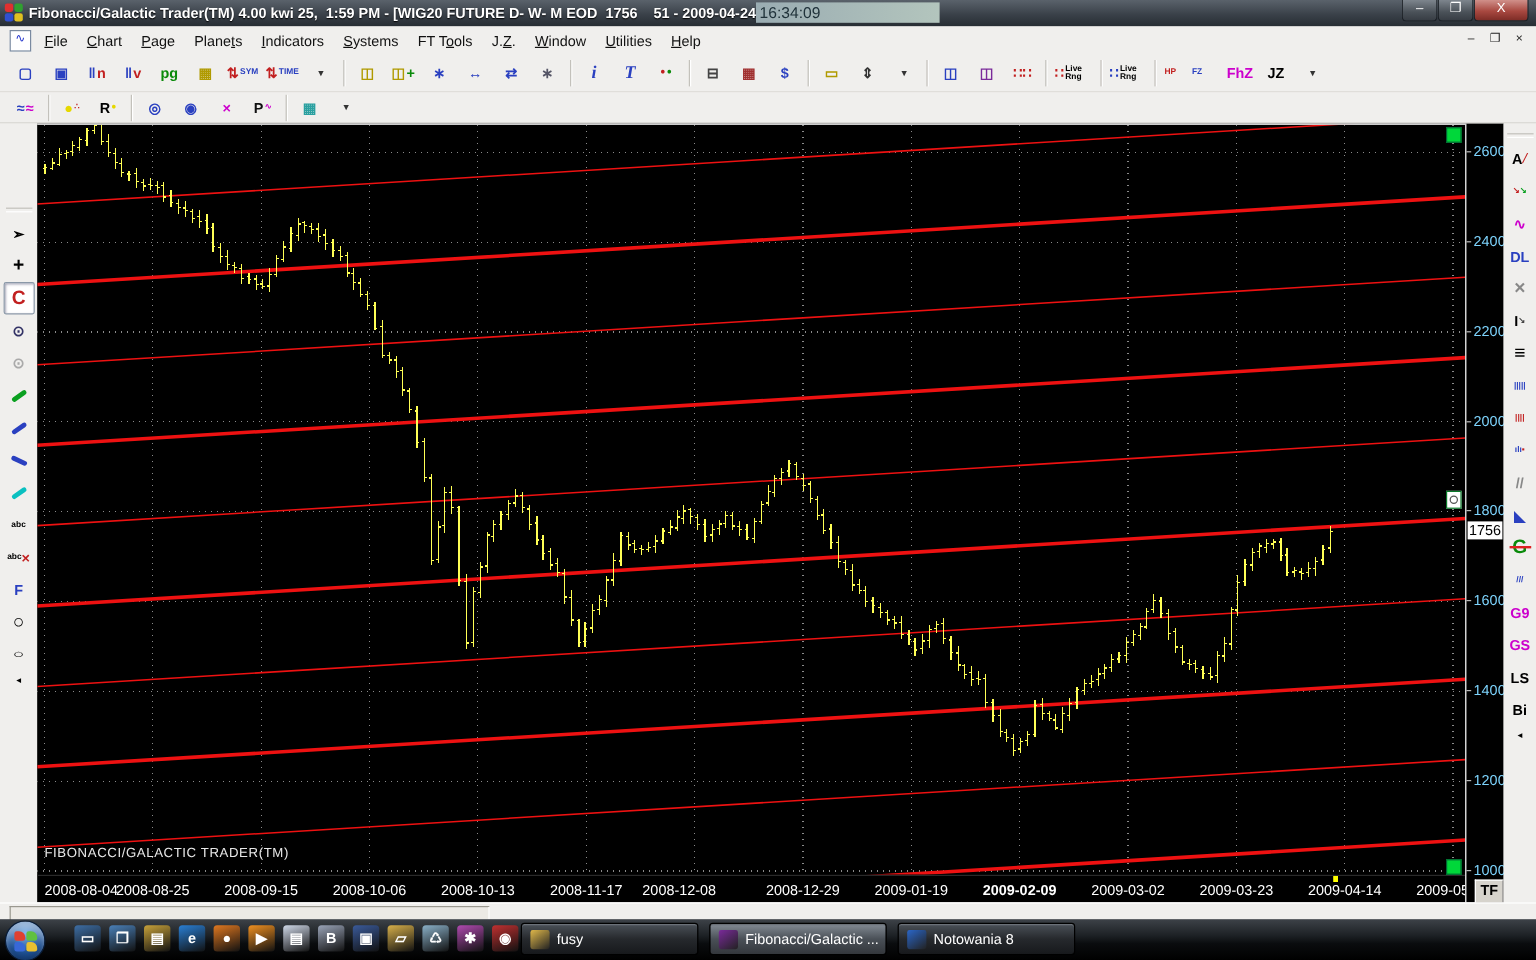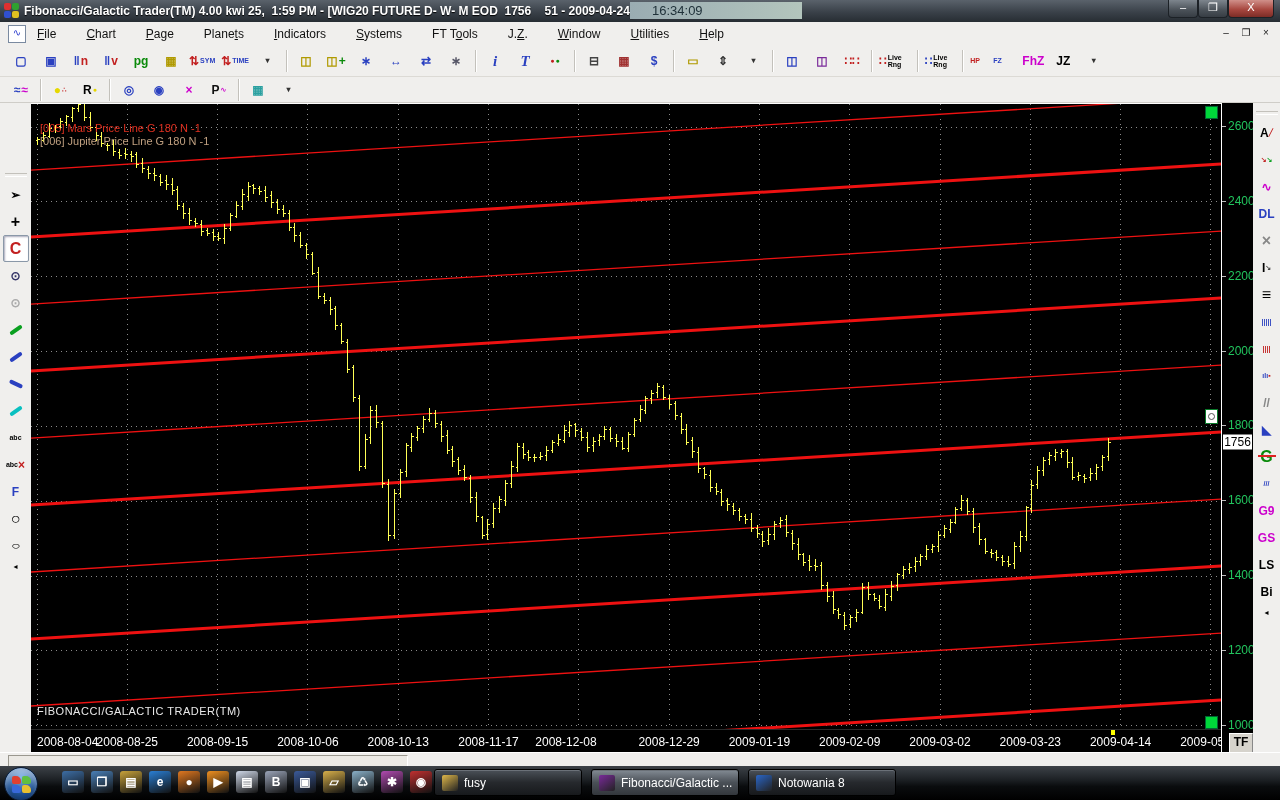--- a/index.html
+++ b/index.html
@@ -7,29 +7,29 @@
     font-family:"Liberation Sans",sans-serif;background:#f0efed;}
   
   #titlebar{position:absolute;left:0;top:0;width:1280px;height:22px;
     background:linear-gradient(#5a626b,#3a4149 55%,#272d33);color:#fff;}
   #app-icon{position:absolute;left:4px;top:3px;width:16px;height:16px;}
   #app-icon i{position:absolute;width:7px;height:7px;border-radius:2px;}
   #title-text{position:absolute;left:24px;top:4px;font-size:12px;font-weight:bold;
     white-space:pre;text-shadow:0 1px 1px #000;}
   #title-clock{position:absolute;left:630px;top:2px;width:150px;height:17px;
     background:linear-gradient(90deg,#9aacb2,#b3c5bd);color:#20323a;font-size:13px;
-    padding-left:22px;line-height:17px;}
+    padding-left:3px;line-height:17px;}
   .winbtn{position:absolute;top:0;height:17px;border:1px solid #1c2126;border-top:none;
     border-radius:0 0 4px 4px;background:linear-gradient(#7d858d,#4a5158 60%,#373d44);
     color:#fff;text-align:center;font-size:11px;line-height:15px;}
   #btn-close{background:linear-gradient(#d0908a,#a84840 55%,#7d2c26);}
   
   #menubar{position:absolute;left:0;top:22px;width:1280px;height:23px;background:#f0efed;
     border-bottom:1px solid #d9d7d2;font-size:12px;color:#111;}
-  #menus{position:absolute;left:30px;top:0;height:23px;display:flex;align-items:center;gap:16px;}
+  #menus{position:absolute;left:30px;top:0;height:23px;display:flex;align-items:center;gap:2px;}
   .menu-item{padding:3px 7px;cursor:default;}
   .menu-item u{text-decoration:underline;}
   #menu-doc-icon{position:absolute;left:8px;top:3px;width:16px;height:16px;border:1px solid #7a8aa0;
     background:#fff;color:#23c;font-size:10px;text-align:center;line-height:14px;}
   .mdi-btn{position:absolute;top:4px;width:16px;height:14px;color:#222;font-size:10px;
     line-height:13px;text-align:center;}
   
   #toolbar1{position:absolute;left:0;top:45px;width:1280px;height:32px;background:#f0efed;
     border-bottom:1px solid #dcdad5;display:flex;align-items:center;padding-left:6px;box-sizing:border-box;}
   #toolbar2{position:absolute;left:0;top:77px;width:1280px;height:26px;background:#f0efed;
@@ -65,21 +65,21 @@
     border-top:1px solid #2a2a2a;}
   .date-lbl{position:absolute;top:5px;font-size:12px;color:#fff;transform:translateX(-50%);white-space:nowrap;}
   .gmark{position:absolute;width:11px;height:11px;background:#00d73a;border:1px solid #063;}
   #anchor-box{position:absolute;left:1174px;top:305px;width:11px;height:13px;background:#fff;
     border:1px solid #0a7a2a;}
   #anchor-box i{position:absolute;left:2px;top:3px;width:5px;height:5px;border:1px solid #555;border-radius:50%;}
   #cur-tick{position:absolute;left:1080px;top:626px;width:4px;height:5px;background:#ff0;}
   
   #price-col{position:absolute;left:1221px;top:0;width:32px;height:649px;background:#000;
     border-left:1px solid #fff;box-sizing:border-box;}
-  .price-lbl{position:absolute;left:6px;font-size:12px;color:#22c55e;transform:translateY(-50%);}
+  .price-lbl{position:absolute;left:6px;font-size:12px;color:#7dd3fc;transform:translateY(-50%);}
   .price-dash{position:absolute;left:0px;width:4px;height:1px;background:#bbb;}
   #last-price{position:absolute;left:1px;width:29px;height:15px;background:#fff;color:#000;
     font-size:12px;text-align:center;line-height:15px;transform:translateY(-50%);}
   #tf-btn{position:absolute;left:7px;top:630px;width:22px;height:18px;background:#d6d3cc;
     border:1px solid #888;border-top-color:#fff;border-left-color:#fff;color:#000;
     font-size:12px;font-weight:bold;text-align:center;line-height:17px;}
   
   #statusbar{position:absolute;left:0;top:752px;width:1280px;height:14px;background:#f0efed;
     border-top:1px solid #fff;}
   #status-panel{position:absolute;left:8px;top:2px;width:398px;height:10px;
@@ -379,36 +379,32 @@
             <line x1="0" y1="200.03444" x2="1190" y2="127.04984" stroke="#ee1111" stroke-width="1.3" shape-rendering="auto"></line>
             <line x1="0" y1="267.03056000000004" x2="1190" y2="194.04596" stroke="#ee1111" stroke-width="3" shape-rendering="auto"></line>
             <line x1="0" y1="334.02668" x2="1190" y2="261.04208" stroke="#ee1111" stroke-width="1.3" shape-rendering="auto"></line>
             <line x1="0" y1="401.0228" x2="1190" y2="328.0382" stroke="#ee1111" stroke-width="3" shape-rendering="auto"></line>
             <line x1="0" y1="468.01892" x2="1190" y2="395.03432" stroke="#ee1111" stroke-width="1.3" shape-rendering="auto"></line>
             <line x1="0" y1="535.01504" x2="1190" y2="462.03044" stroke="#ee1111" stroke-width="3" shape-rendering="auto"></line>
             <line x1="0" y1="602.01116" x2="1190" y2="529.02656" stroke="#ee1111" stroke-width="1.3" shape-rendering="auto"></line>
             <line x1="0" y1="669.00728" x2="1190" y2="596.02268" stroke="#ee1111" stroke-width="3" shape-rendering="auto"></line>
             <path d="M6.5 33.0L6.5 41.0M4.5 36.6L6.5 36.6M6.5 35.4L8.5 35.4M12.5 27.6L12.5 37.9M10.5 36.1L12.5 36.1M12.5 31.9L14.5 31.9M18.5 19.2L18.5 34.4M16.5 32.9L18.5 32.9M18.5 24.6L20.5 24.6M24.5 21.0L24.5 28.6M22.5 23.6L24.5 23.6M24.5 23.4L26.5 23.4M29.5 13.6L29.5 26.2M27.5 22.5L29.5 22.5M29.5 17.4L31.5 17.4M35.5 10.5L35.5 22.2M33.5 18.6L35.5 18.6M35.5 12.4L37.5 12.4M41.5 2.8L41.5 17.5M39.5 13.3L41.5 13.3M41.5 4.8L43.5 4.8M47.5 -1.3L47.5 7.6M45.5 4.9L47.5 4.9M47.5 0.9L49.5 0.9M53.5 -2.9L53.5 16.9M51.5 -0.4L53.5 -0.4M53.5 13.9L55.5 13.9M59.5 7.6L59.5 26.5M57.5 13.6L59.5 13.6M59.5 23.0L61.5 23.0M65.5 19.7L65.5 36.8M63.5 23.7L65.5 23.7M65.5 31.7L67.5 31.7M70.5 27.5L70.5 43.1M68.5 32.2L70.5 32.2M70.5 39.8L72.5 39.8M76.5 38.5L76.5 47.0M74.5 41.0L76.5 41.0M76.5 41.5L78.5 41.5M82.5 36.3L82.5 52.3M80.5 40.7L82.5 40.7M82.5 47.2L84.5 47.2M88.5 45.0L88.5 54.9M86.5 48.4L88.5 48.4M88.5 51.0L90.5 51.0M94.5 44.1L94.5 54.7M92.5 49.9L94.5 49.9M94.5 50.5L96.5 50.5M100.5 46.6L100.5 58.0M98.5 50.4L100.5 50.4M100.5 52.1L102.5 52.1M105.5 47.8L105.5 64.3M103.5 50.9L105.5 50.9M105.5 60.1L107.5 60.1M111.5 54.2L111.5 68.9M109.5 59.0L111.5 59.0M111.5 64.7L113.5 64.7M117.5 62.2L117.5 74.7M115.5 65.7L117.5 65.7M117.5 69.0L119.5 69.0M123.5 63.5L123.5 76.7M121.5 69.3L123.5 69.3M123.5 71.4L125.5 71.4M129.5 70.3L129.5 81.7M127.5 72.1L129.5 72.1M129.5 78.0L131.5 78.0M135.5 71.0L135.5 86.0M133.5 76.7L135.5 76.7M135.5 80.9L137.5 80.9M141.5 74.2L141.5 90.7M139.5 80.0L141.5 80.0M141.5 86.2L143.5 86.2M146.5 81.5L146.5 106.3M144.5 85.4L146.5 85.4M146.5 101.7L148.5 101.7M152.5 98.8L152.5 115.0M150.5 102.3L152.5 102.3M152.5 109.8L154.5 109.8M158.5 104.3L158.5 121.0M156.5 109.9L158.5 109.9M158.5 116.4L160.5 116.4M164.5 114.2L164.5 123.1M162.5 117.1L164.5 117.1M164.5 119.0L166.5 119.0M170.5 115.9L170.5 132.4M168.5 120.0L170.5 120.0M170.5 127.9L172.5 127.9M176.5 123.5L176.5 132.3M174.5 126.5L176.5 126.5M176.5 129.0L178.5 129.0M182.5 125.4L182.5 137.3M180.5 128.5L182.5 128.5M182.5 132.9L184.5 132.9M187.5 128.2L187.5 137.1M185.5 132.6L187.5 132.6M187.5 134.9L189.5 134.9M193.5 119.5L193.5 139.7M191.5 134.3L193.5 134.3M193.5 124.7L195.5 124.7M199.5 108.9L199.5 127.0M197.5 124.6L199.5 124.6M199.5 111.1L201.5 111.1M205.5 96.5L205.5 114.2M203.5 112.5L205.5 112.5M205.5 101.9L207.5 101.9M211.5 85.1L211.5 105.7M209.5 102.9L211.5 102.9M211.5 90.6L213.5 90.6M217.5 77.8L217.5 96.8M215.5 92.0L217.5 92.0M217.5 82.7L219.5 82.7M222.5 80.1L222.5 89.8M220.5 81.7L222.5 81.7M222.5 84.0L224.5 84.0M228.5 81.5L228.5 91.0M226.5 84.7L228.5 84.7M228.5 87.0L230.5 87.0M234.5 81.8L234.5 97.6M232.5 86.9L234.5 86.9M234.5 93.4L236.5 93.4M240.5 86.9L240.5 104.4M238.5 91.9L240.5 91.9M240.5 98.7L242.5 98.7M246.5 95.0L246.5 110.0M244.5 98.0L246.5 98.0M246.5 105.0L248.5 105.0M252.5 100.6L252.5 113.1M250.5 105.0L252.5 105.0M252.5 109.5L254.5 109.5M258.5 106.4L258.5 127.1M256.5 109.0L258.5 109.0M258.5 123.5L260.5 123.5M263.5 119.4L263.5 137.6M261.5 123.8L263.5 123.8M263.5 131.6L265.5 131.6M269.5 127.6L269.5 143.5M267.5 131.9L269.5 131.9M269.5 141.2L271.5 141.2M275.5 138.6L275.5 154.7M273.5 141.6L275.5 141.6M275.5 150.7L277.5 150.7M281.5 148.0L281.5 171.3M279.5 150.9L281.5 150.9M281.5 169.7L283.5 169.7M287.5 162.9L287.5 194.7M285.5 168.2L287.5 168.2M287.5 192.0L289.5 192.0M293.5 189.3L293.5 199.6M291.5 192.5L293.5 192.5M293.5 196.0L295.5 196.0M299.5 192.8L299.5 211.1M297.5 196.0L299.5 196.0M299.5 205.8L301.5 205.8M304.5 201.5L304.5 226.4M302.5 204.7L304.5 204.7M304.5 221.0L306.5 221.0M310.5 219.4L310.5 240.0M308.5 221.8L310.5 221.8M310.5 237.3L312.5 237.3M316.5 234.7L316.5 269.4M314.5 238.5L316.5 238.5M316.5 265.0L318.5 265.0M322.5 261.2L322.5 297.8M320.5 263.8L322.5 263.8M322.5 293.8L324.5 293.8M328.5 291.4L328.5 367.1M326.5 294.4L328.5 294.4M328.5 362.8L330.5 362.8M334.5 330.0L334.5 365.3M332.5 362.5L334.5 362.5M334.5 335.2L336.5 335.2M339.5 302.1L339.5 339.8M337.5 333.9L339.5 333.9M339.5 306.4L341.5 306.4M345.5 301.0L345.5 324.0M343.5 306.6L345.5 306.6M345.5 318.9L347.5 318.9M351.5 317.3L351.5 384.4M349.5 319.2L351.5 319.2M351.5 379.6L353.5 379.6M357.5 374.7L357.5 436.7M355.5 380.5L357.5 380.5M357.5 431.8L359.5 431.8M363.5 385.0L363.5 435.0M361.5 431.4L363.5 431.4M363.5 389.1L365.5 389.1M369.5 364.7L369.5 394.4M367.5 389.7L369.5 389.7M369.5 368.5L371.5 368.5M375.5 339.3L375.5 373.4M373.5 367.6L375.5 367.6M375.5 341.9L377.5 341.9M380.5 329.3L380.5 348.0M378.5 343.3L380.5 343.3M380.5 332.8L382.5 332.8M386.5 321.9L386.5 337.4M384.5 333.3L386.5 333.3M386.5 324.5L388.5 324.5M392.5 312.3L392.5 329.3M390.5 324.5L392.5 324.5M392.5 315.3L394.5 315.3M398.5 303.7L398.5 318.4M396.5 315.1L398.5 315.1M398.5 309.4L400.5 309.4M404.5 305.7L404.5 323.5M402.5 309.0L404.5 309.0M404.5 319.0L406.5 319.0M410.5 317.1L410.5 338.0M408.5 320.2L410.5 320.2M410.5 332.9L412.5 332.9M416.5 325.9L416.5 350.2M414.5 331.8L416.5 331.8M416.5 346.0L418.5 346.0M421.5 342.1L421.5 363.0M419.5 345.8L421.5 345.8M421.5 357.1L423.5 357.1M427.5 352.8L427.5 370.9M425.5 355.9L427.5 355.9M427.5 366.8L429.5 366.8M433.5 360.9L433.5 377.2M431.5 365.7L433.5 365.7M433.5 373.0L435.5 373.0M439.5 370.5L439.5 399.2M437.5 374.0L439.5 374.0M439.5 393.5L441.5 393.5M445.5 388.0L445.5 418.0M443.5 393.8L445.5 393.8M445.5 412.7L447.5 412.7M451.5 411.7L451.5 435.4M449.5 413.4L451.5 413.4M451.5 431.7L453.5 431.7M456.5 414.5L456.5 435.5M454.5 430.4L456.5 430.4M456.5 420.2L458.5 420.2M462.5 399.0L462.5 423.8M460.5 419.3L462.5 419.3M462.5 404.8L464.5 404.8M468.5 391.9L468.5 408.6M466.5 404.0L468.5 404.0M468.5 395.7L470.5 395.7M474.5 375.8L474.5 401.5M472.5 396.3L474.5 396.3M474.5 379.3L476.5 379.3M480.5 357.2L480.5 384.0M478.5 379.4L480.5 379.4M480.5 362.8L482.5 362.8M486.5 339.3L486.5 367.7M484.5 363.5L486.5 363.5M486.5 342.3L488.5 342.3M492.5 339.2L492.5 354.7M490.5 343.3L492.5 343.3M492.5 350.2L494.5 350.2M497.5 345.8L497.5 357.1M495.5 348.8L497.5 348.8M497.5 353.8L499.5 353.8M503.5 350.2L503.5 358.3M501.5 353.3L503.5 353.3M503.5 353.9L505.5 353.9M509.5 347.6L509.5 355.8M507.5 353.6L509.5 353.6M509.5 352.0L511.5 352.0M515.5 341.8L515.5 356.7M513.5 351.4L515.5 351.4M515.5 346.9L517.5 346.9M521.5 336.3L521.5 349.2M519.5 346.8L521.5 346.8M521.5 338.5L523.5 338.5M527.5 329.7L527.5 341.7M525.5 339.9L527.5 339.9M527.5 335.1L529.5 335.1M533.5 321.2L533.5 338.9M531.5 336.0L533.5 336.0M533.5 326.8L535.5 326.8M538.5 317.0L538.5 332.9M536.5 328.2L538.5 328.2M538.5 321.8L540.5 321.8M544.5 319.2L544.5 332.6M542.5 320.8L544.5 320.8M544.5 326.7L546.5 326.7M550.5 324.3L550.5 337.4M548.5 327.5L550.5 327.5M550.5 333.4L552.5 333.4M556.5 328.2L556.5 347.6M554.5 333.4L556.5 333.4M556.5 343.4L558.5 343.4M562.5 332.5L562.5 347.6M560.5 341.9L562.5 341.9M562.5 337.4L564.5 337.4M568.5 329.6L568.5 341.7M566.5 336.7L568.5 336.7M568.5 332.6L570.5 332.6M573.5 321.5L573.5 336.1M571.5 332.5L573.5 332.5M573.5 325.9L575.5 325.9M579.5 322.8L579.5 338.0M577.5 325.3L579.5 325.3M579.5 334.4L581.5 334.4M585.5 330.3L585.5 343.0M583.5 334.7L585.5 334.7M585.5 337.1L587.5 337.1M591.5 333.0L591.5 346.4M589.5 337.4L591.5 337.4M591.5 344.0L593.5 344.0M597.5 327.8L597.5 348.4M595.5 344.5L597.5 344.5M597.5 330.7L599.5 330.7M603.5 313.8L603.5 332.5M601.5 330.9L603.5 330.9M603.5 316.6L605.5 316.6M609.5 300.5L609.5 317.8M607.5 315.1L609.5 315.1M609.5 305.8L611.5 305.8M614.5 291.6L614.5 309.9M612.5 306.3L614.5 306.3M614.5 294.8L616.5 294.8M620.5 286.4L620.5 300.2M618.5 294.8L620.5 294.8M620.5 289.6L622.5 289.6M626.5 279.2L626.5 293.9M624.5 288.5L626.5 288.5M626.5 282.4L628.5 282.4M632.5 280.8L632.5 296.0M630.5 283.2L632.5 283.2M632.5 293.3L634.5 293.3M638.5 290.6L638.5 305.0M636.5 294.5L638.5 294.5M638.5 300.5L640.5 300.5M644.5 296.7L644.5 315.5M642.5 299.3L644.5 299.3M644.5 311.6L646.5 311.6M650.5 309.2L650.5 329.6M648.5 312.1L650.5 312.1M650.5 325.3L652.5 325.3M655.5 319.9L655.5 341.0M653.5 325.1L655.5 325.1M655.5 338.2L657.5 338.2M661.5 332.7L661.5 353.8M659.5 336.9L661.5 336.9M661.5 347.9L663.5 347.9M667.5 342.5L667.5 369.3M665.5 348.1L667.5 348.1M667.5 364.2L669.5 364.2M673.5 362.6L673.5 375.4M671.5 364.5L673.5 364.5M673.5 370.7L675.5 370.7M679.5 365.7L679.5 388.4M677.5 371.5L679.5 371.5M679.5 383.5L681.5 383.5M685.5 378.9L685.5 391.4M683.5 383.1L685.5 383.1M685.5 387.8L687.5 387.8M690.5 384.5L690.5 401.9M688.5 388.3L690.5 388.3M690.5 397.2L692.5 397.2M696.5 393.6L696.5 406.5M694.5 396.3L696.5 396.3M696.5 400.7L698.5 400.7M702.5 398.6L702.5 410.9M700.5 402.1L702.5 402.1M702.5 406.2L704.5 406.2M708.5 404.1L708.5 416.7M706.5 406.7L708.5 406.7M708.5 412.6L710.5 412.6M714.5 409.6L714.5 420.1M712.5 412.5L714.5 412.5M714.5 415.2L716.5 415.2M720.5 409.4L720.5 428.2M718.5 415.0L720.5 415.0M720.5 424.9L722.5 424.9M726.5 421.3L726.5 433.6M724.5 424.5L726.5 424.5M726.5 429.2L728.5 429.2M731.5 427.3L731.5 442.8M729.5 430.4L731.5 430.4M731.5 437.6L733.5 437.6M737.5 424.3L737.5 440.8M735.5 436.6L737.5 436.6M737.5 430.2L739.5 430.2M743.5 417.0L743.5 436.0M741.5 430.0L743.5 430.0M743.5 420.7L745.5 420.7M749.5 413.4L749.5 423.7M747.5 419.6L749.5 419.6M749.5 416.5L751.5 416.5M755.5 410.7L755.5 432.6M753.5 415.5L755.5 415.5M755.5 428.3L757.5 428.3M761.5 425.9L761.5 445.7M759.5 429.4L761.5 429.4M761.5 439.9L763.5 439.9M767.5 434.4L767.5 455.5M765.5 440.2L767.5 440.2M767.5 450.1L769.5 450.1M772.5 449.1L772.5 461.7M770.5 450.8L772.5 450.8M772.5 458.0L774.5 458.0M778.5 451.0L778.5 467.3M776.5 456.7L778.5 456.7M778.5 462.2L780.5 462.2M784.5 455.4L784.5 466.9M782.5 461.3L784.5 461.3M784.5 462.4L786.5 462.4M790.5 457.8L790.5 485.7M788.5 461.7L790.5 461.7M790.5 481.1L792.5 481.1M796.5 478.2L796.5 497.5M794.5 481.6L796.5 481.6M796.5 492.3L798.5 492.3M802.5 486.8L802.5 510.3M800.5 492.4L802.5 492.4M802.5 505.7L804.5 505.7M807.5 503.5L807.5 514.7M805.5 506.5L807.5 506.5M807.5 510.5L809.5 510.5M813.5 507.5L813.5 526.1M811.5 511.5L813.5 511.5M813.5 521.6L815.5 521.6M819.5 510.6L819.5 523.5M817.5 520.2L819.5 520.2M819.5 513.6L821.5 513.6M825.5 505.4L825.5 517.5M823.5 513.1L825.5 513.1M825.5 508.4L827.5 508.4M831.5 479.3L831.5 510.4M829.5 508.1L831.5 508.1M831.5 483.7L833.5 483.7M837.5 478.0L837.5 496.2M835.5 483.1L837.5 483.1M837.5 490.9L839.5 490.9M843.5 488.5L843.5 497.0M841.5 490.7L843.5 490.7M843.5 494.6L845.5 494.6M848.5 490.6L848.5 504.5M846.5 496.0L848.5 496.0M848.5 502.7L850.5 502.7M854.5 485.3L854.5 506.5M852.5 503.7L854.5 503.7M854.5 490.9L856.5 490.9M860.5 477.4L860.5 497.0M858.5 492.2L860.5 492.2M860.5 482.3L862.5 482.3M866.5 468.9L866.5 487.1M864.5 481.3L866.5 481.3M866.5 470.5L868.5 470.5M872.5 462.2L872.5 475.2M870.5 471.2L872.5 471.2M872.5 465.4L874.5 465.4M878.5 458.5L878.5 469.6M876.5 465.3L878.5 465.3M878.5 463.6L880.5 463.6M884.5 452.7L884.5 467.9M882.5 462.2L884.5 462.2M884.5 457.7L886.5 457.7M889.5 449.6L889.5 462.0M887.5 457.0L889.5 457.0M889.5 452.6L891.5 452.6M895.5 441.3L895.5 456.1M893.5 452.5L895.5 452.5M895.5 445.6L897.5 445.6M901.5 439.7L901.5 448.7M899.5 445.1L901.5 445.1M901.5 442.2L903.5 442.2M907.5 427.0L907.5 448.4M905.5 442.5L907.5 442.5M907.5 431.4L909.5 431.4M913.5 420.6L913.5 434.0M911.5 431.7L913.5 431.7M913.5 424.9L915.5 424.9M919.5 415.3L919.5 429.3M917.5 425.3L919.5 425.3M919.5 418.3L921.5 418.3M924.5 402.8L924.5 420.0M922.5 418.5L924.5 418.5M924.5 405.7L926.5 405.7M930.5 391.1L930.5 406.9M928.5 404.2L930.5 404.2M930.5 396.4L932.5 396.4M936.5 393.7L936.5 410.7M934.5 396.8L936.5 396.8M936.5 407.1L938.5 407.1M942.5 403.9L942.5 429.0M940.5 407.1L942.5 407.1M942.5 423.6L944.5 423.6M948.5 419.3L948.5 440.5M946.5 422.5L948.5 422.5M948.5 435.1L950.5 435.1M954.5 433.5L954.5 450.4M952.5 435.9L954.5 435.9M954.5 447.6L956.5 447.6M960.5 445.0L960.5 454.3M958.5 448.9L960.5 448.9M960.5 449.9L962.5 449.9M965.5 446.1L965.5 457.2M963.5 448.7L965.5 448.7M965.5 453.3L967.5 453.3M971.5 450.8L971.5 461.6M969.5 453.8L971.5 453.8M971.5 457.3L973.5 457.3M977.5 451.8L977.5 463.0M975.5 457.0L977.5 457.0M977.5 460.2L979.5 460.2M983.5 438.2L983.5 464.9M981.5 459.0L983.5 459.0M983.5 442.4L985.5 442.4M989.5 426.7L989.5 447.7M987.5 442.6L989.5 442.6M989.5 432.3L991.5 432.3M995.5 401.7L995.5 437.3M993.5 432.6L995.5 432.6M995.5 403.6L997.5 403.6M1000.5 375.5L1000.5 409.3M998.5 404.4L1000.5 404.4M1000.5 381.3L1002.5 381.3M1006.5 362.2L1006.5 384.5M1004.5 380.8L1006.5 380.8M1006.5 366.3L1008.5 366.3M1012.5 352.8L1012.5 371.6M1010.5 366.9L1012.5 366.9M1012.5 356.5L1014.5 356.5M1018.5 348.4L1018.5 361.4M1016.5 355.6L1018.5 355.6M1018.5 351.0L1020.5 351.0M1024.5 345.4L1024.5 357.2M1022.5 352.4L1024.5 352.4M1024.5 348.9L1026.5 348.9M1030.5 345.1L1030.5 353.6M1028.5 349.4L1030.5 349.4M1030.5 347.7L1032.5 347.7M1036.5 344.7L1036.5 363.6M1034.5 347.7L1036.5 347.7M1036.5 358.7L1038.5 358.7M1041.5 352.9L1041.5 376.3M1039.5 358.5L1041.5 358.5M1041.5 373.0L1043.5 373.0M1047.5 368.2L1047.5 377.0M1045.5 372.6L1047.5 372.6M1047.5 371.4L1049.5 371.4M1053.5 369.5L1053.5 379.2M1051.5 372.6L1053.5 372.6M1053.5 374.0L1055.5 374.0M1059.5 364.0L1059.5 377.2M1057.5 373.0L1059.5 373.0M1059.5 369.9L1061.5 369.9M1065.5 360.1L1065.5 375.7M1063.5 369.8L1065.5 369.8M1065.5 363.8L1067.5 363.8M1071.5 350.5L1071.5 366.9M1069.5 362.7L1071.5 362.7M1071.5 353.7L1073.5 353.7M1077.5 334.1L1077.5 356.8M1075.5 352.6L1077.5 352.6M1077.5 338.9L1079.5 338.9" stroke="#ffff55" fill="none" stroke-width="1"></path>
           </svg></div>
-      <div id="chart-labels">
-          <div style="color: rgb(224, 48, 32);">[005] Mars Price Line G 180 N -1</div>
-          <div style="color: rgb(192, 160, 128);">[006] Jupiter Price Line G 180 N -1</div>
-        </div>
       <div id="watermark">FIBONACCI/GALACTIC TRADER(TM)</div>
       <div id="dates-row">
           <span class="date-lbl" style="left: 6px; transform: none;">2008-08-04</span>
           <span class="date-lbl" style="left: 96.3px;">2008-08-25</span>
           <span class="date-lbl" style="left: 186.6px;">2008-09-15</span>
           <span class="date-lbl" style="left: 276.9px;">2008-10-06</span>
           <span class="date-lbl" style="left: 367.2px;">2008-10-13</span>
           <span class="date-lbl" style="left: 457.5px;">2008-11-17</span>
           <span class="date-lbl" style="left: 535px;">2008-12-08</span>
           <span class="date-lbl" style="left: 638.1px;">2008-12-29</span>
           <span class="date-lbl" style="left: 728.4px;">2009-01-19</span>
-          <span class="date-lbl" style="left: 818.7px;">2009-02-09</span>
+          <span class="date-lbl" style="left: 818.7px; font-weight: bold;">2009-02-09</span>
           <span class="date-lbl" style="left: 909px;">2009-03-02</span>
           <span class="date-lbl" style="left: 999.3px;">2009-03-23</span>
           <span class="date-lbl" style="left: 1089.6px;">2009-04-14</span>
           <span class="date-lbl" style="left: 1179.9px;">2009-05-04</span>
         </div>
       <div class="gmark" style="left:1174px;top:2px"></div>
       <div class="gmark" style="left:1174px;top:612px"></div>
       <div id="anchor-box">
           <i></i>
         </div>

